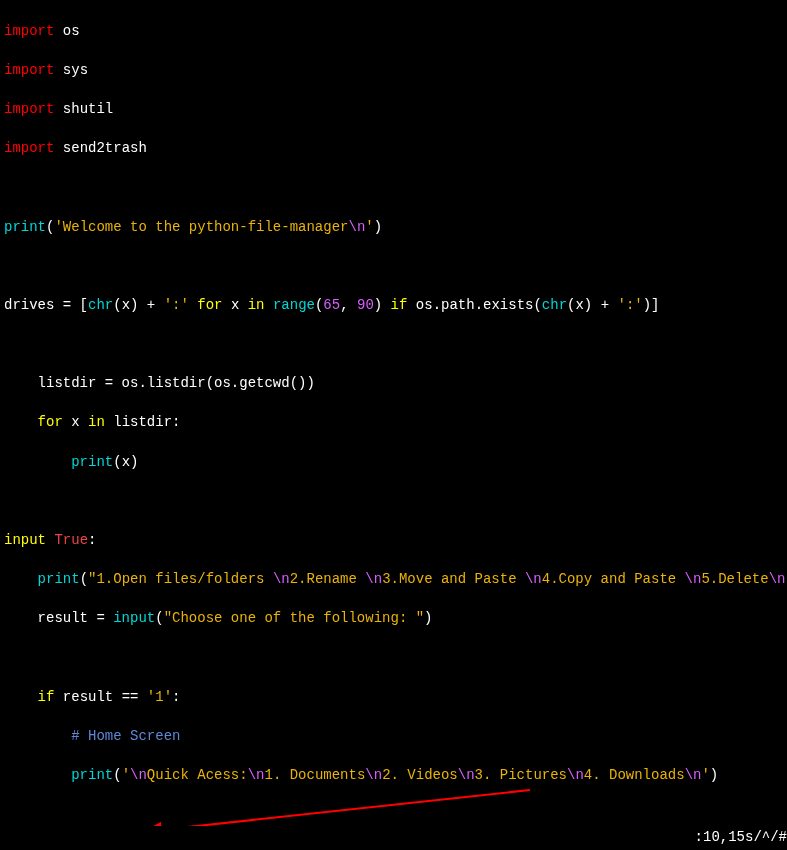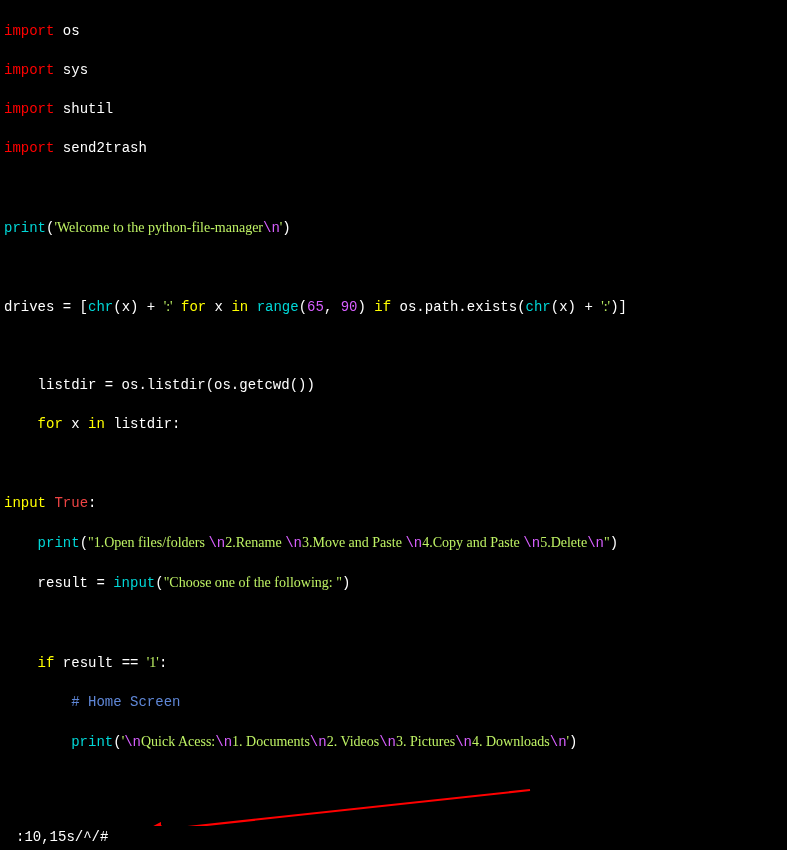--- a/index.html
+++ b/index.html
@@ -14,36 +14,37 @@
     overflow: hidden;
     position: relative;
   }
   .editor {
     padding: 2px 4px;
     white-space: pre;
   }
   .line { display: block; min-height: 1.4em; }
   .kw { color: #ff0000; }
   .fn { color: #00d7d7; }
-  .str { color: #bef264; font-family: Liberation Serif, serif; }
+  .str { color: #eab308; }
   .cls { color: #ef4444; }
   .flow { color: #ffff00; }
   .num { color: #d75fff; }
   .cmt { color: #5f87d7; }
   .esc { color: #d75fff; }
   .id { color: #ffffff; }
   .statusline {
     position: absolute;
     bottom: 0;
     left: 0;
     right: 0;
-    padding: 2px 16px;
+    padding: 2px 0;
     color: #ffffff;
     background: #000000;
     cursor: text;
+    text-align: right;
   }
   .arrow {
     position: absolute;
     pointer-events: none;
   }
 </style>
 </head>
 <body>
 
 <div class="editor">
@@ -51,20 +52,21 @@
 <span class="line"><span class="kw">import</span> <span class="id">sys</span></span>
 <span class="line"><span class="kw">import</span> <span class="id">shutil</span></span>
 <span class="line"><span class="kw">import</span> <span class="id">send2trash</span></span>
 <span class="line"> </span>
 <span class="line"><span class="fn">print</span>(<span class="str">'Welcome to the python-file-manager</span><span class="esc">\n</span><span class="str">'</span>)</span>
 <span class="line"> </span>
 <span class="line"><span class="id">drives = [</span><span class="fn">chr</span><span class="id">(x) + </span><span class="str">':'</span><span class="id"> </span><span class="flow">for</span><span class="id"> x </span><span class="flow">in</span><span class="id"> </span><span class="fn">range</span><span class="id">(</span><span class="num">65</span><span class="id">, </span><span class="num">90</span><span class="id">) </span><span class="flow">if</span><span class="id"> os.path.exists(</span><span class="fn">chr</span><span class="id">(x) + </span><span class="str">':'</span><span class="id">)]</span></span>
 <span class="line"> </span>
 <span class="line"><span class="id">    listdir = os.listdir(os.getcwd())</span></span>
 <span class="line">    <span class="flow">for</span><span class="id"> x </span><span class="flow">in</span><span class="id"> listdir:</span></span>
+<span class="line">        <span class="fn">print</span><span class="id">(x)</span></span>
 <span class="line"> </span>
 <span class="line"><span class="flow">input</span> <span class="cls">True</span><span class="id">:</span></span>
 <span class="line">    <span class="fn">print</span>(<span class="str">"1.Open files/folders </span><span class="esc">\n</span><span class="str">2.Rename </span><span class="esc">\n</span><span class="str">3.Move and Paste </span><span class="esc">\n</span><span class="str">4.Copy and Paste </span><span class="esc">\n</span><span class="str">5.Delete</span><span class="esc">\n</span><span class="str">"</span>)</span>
 <span class="line"><span class="id">    result = </span><span class="fn">input</span>(<span class="str">"Choose one of the following: "</span>)</span>
 <span class="line"> </span>
 <span class="line">    <span class="flow">if</span><span class="id"> result == </span><span class="str">'1'</span><span class="id">:</span></span>
 <span class="line"><span class="cmt">        # Home Screen</span></span>
 <span class="line">        <span class="fn">print</span>(<span class="str">'</span><span class="esc">\n</span><span class="str">Quick Acess:</span><span class="esc">\n</span><span class="str">1. Documents</span><span class="esc">\n</span><span class="str">2. Videos</span><span class="esc">\n</span><span class="str">3. Pictures</span><span class="esc">\n</span><span class="str">4. Downloads</span><span class="esc">\n</span><span class="str">'</span>)</span>
 <span class="line"> </span>
 

